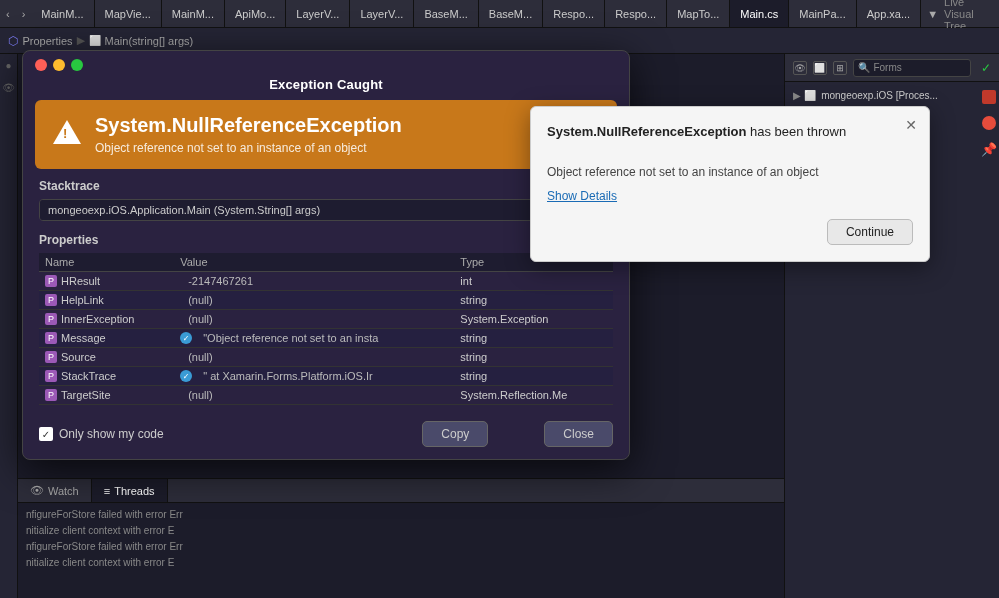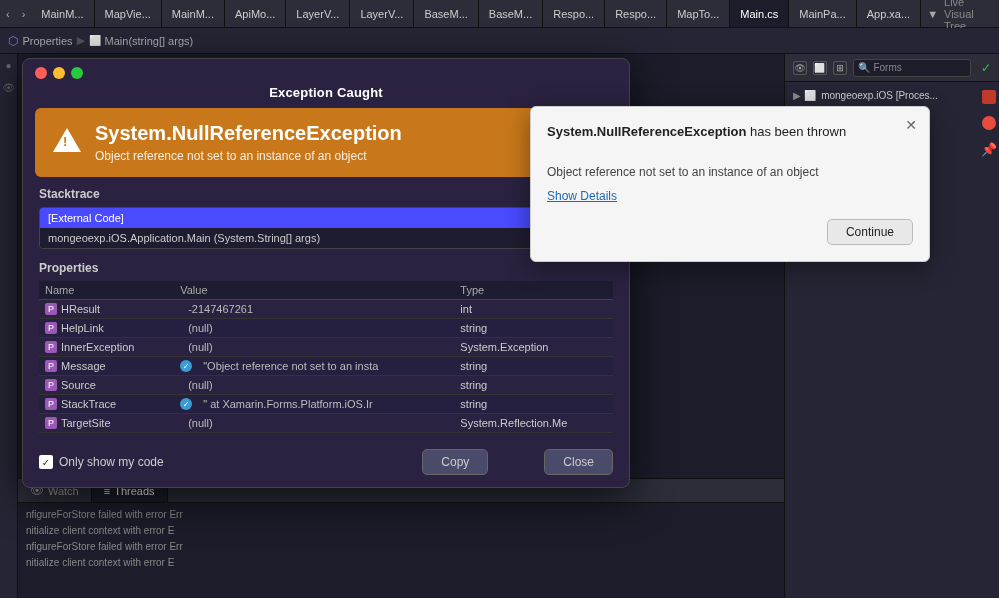--- a/index.html
+++ b/index.html
@@ -200,21 +200,21 @@
       font-size: 10px;
       color: #888;
       padding: 4px 8px;
       line-height: 1.6;
     }
     .bottom-content .line { white-space: nowrap; overflow: hidden; text-overflow: ellipsis; }
 
     
     .exception-dialog {
       position: absolute;
-      top: 58px;
+      top: 50px;
       left: 22px;
       width: 608px;
       background: #2a2240;
       border: 1px solid #444;
       border-radius: 8px;
       box-shadow: 0 10px 40px rgba(0,0,0,0.7);
       z-index: 10;
       overflow: hidden;
     }
 
@@ -648,24 +648,20 @@
     </div>
     <div>
       <div class="exception-title-text">System.NullReferenceException</div>
       <div class="exception-subtitle">Object reference not set to an instance of an object</div>
     </div>
   </div>
 
   <div class="stacktrace-section">
     <div class="stacktrace-label">Stacktrace</div>
     <div class="stacktrace-list">
-      <div class="stacktrace-row selected">
-        <span class="stacktrace-row-left">[External Code]</span>
-        <span class="stacktrace-row-right"></span>
-      </div>
       <div class="stacktrace-row">
         <span class="stacktrace-row-left">mongeoexp.iOS.Application.Main (System.String[] args)</span>
         <span class="stacktrace-row-right">Main.cs:18</span>
       </div>
     </div>
   </div>
 
   <div class="properties-section">
     <div class="properties-label">Properties</div>
     <div class="properties-wrapper">

